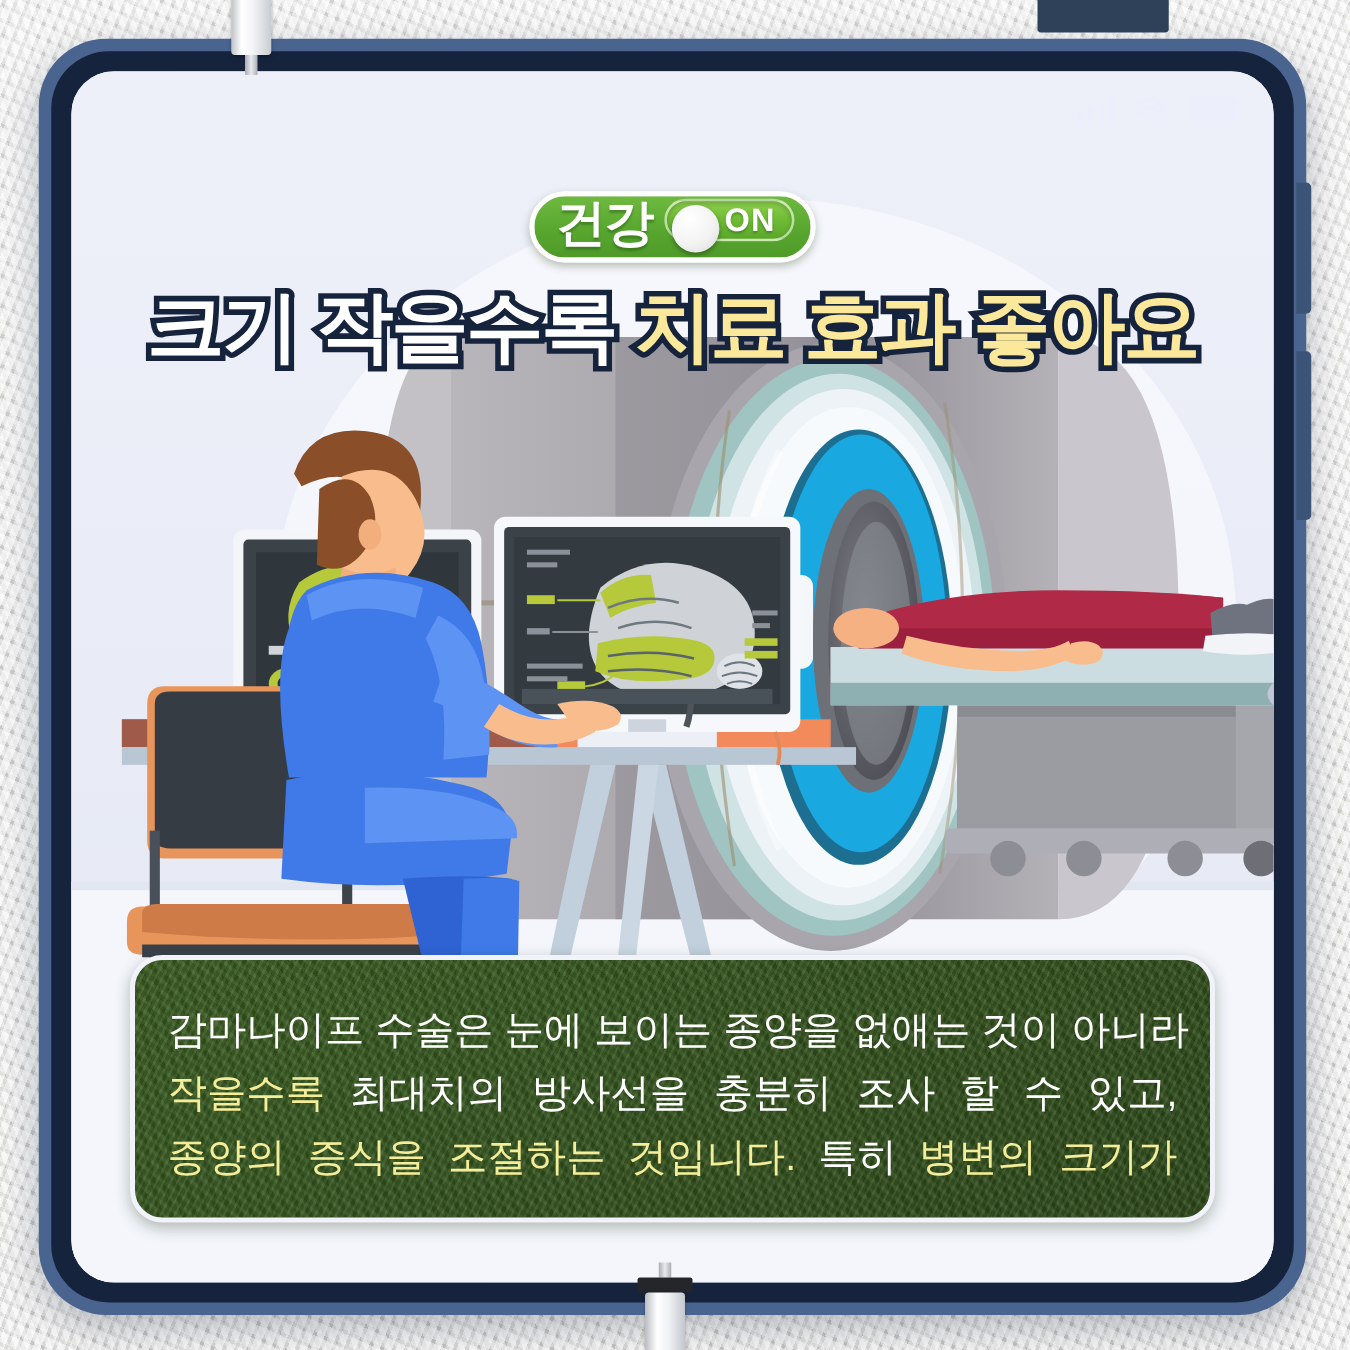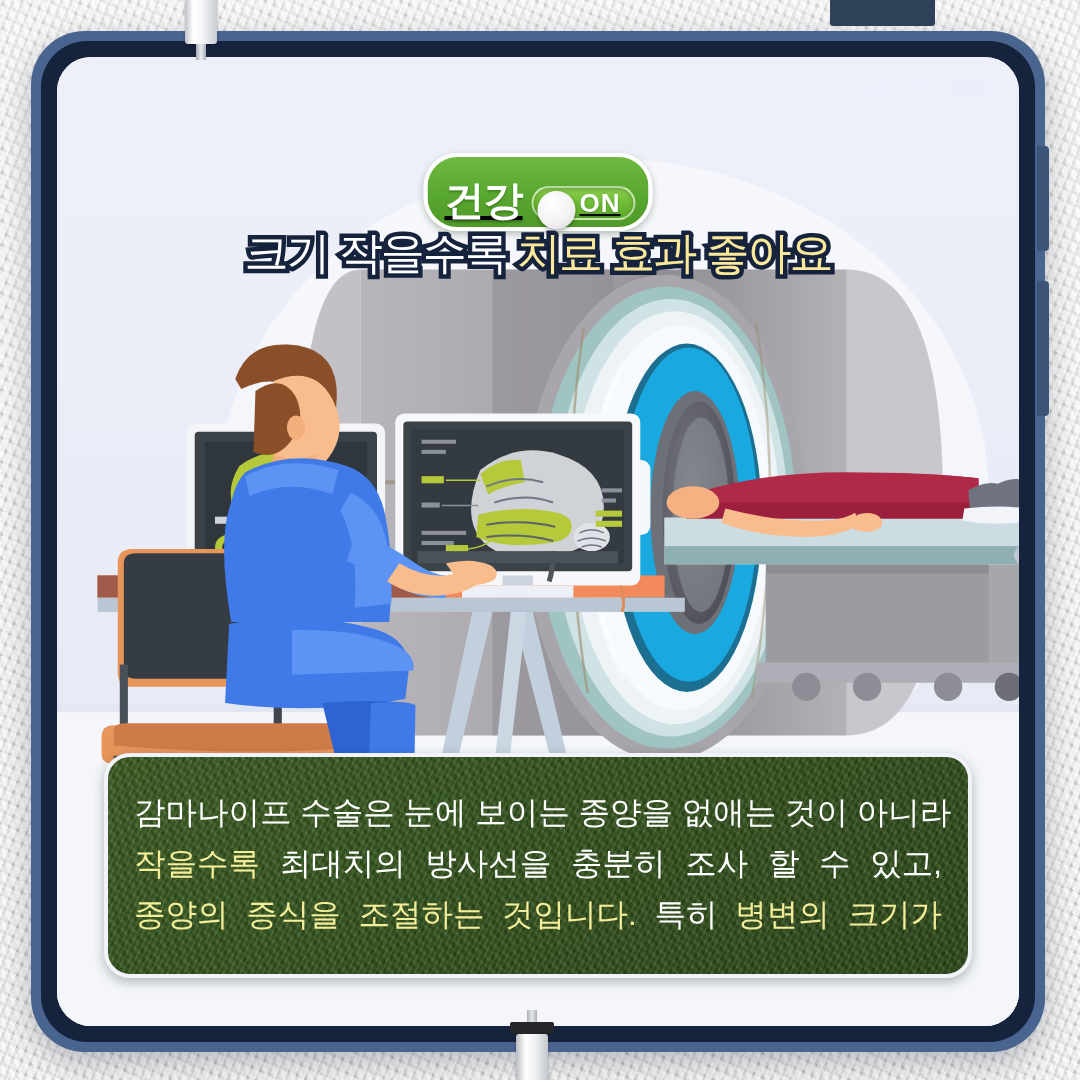--- a/index.html
+++ b/index.html
@@ -85,27 +85,26 @@
   #battery-icon{ width:42px; height:20px; border:3px solid #eceefb; border-radius:6px; position:relative; background:#eceefb; }
 
   
   #scene{ position:absolute; inset:0; z-index:5; }
   #scene svg{ display:block; width:100%; height:100%; }
 
   
   #logo-badge{
     position:absolute; top:96px; left:50%; transform:translateX(-50%);
     z-index:20;
-    display:flex; align-items:flex-end; gap:9px;
-    padding:23px 13px 7px 17px;
+    display:flex; align-items:flex-start; gap:9px;
+    padding:2px 13px 7px 17px;
     background:linear-gradient(180deg,#6fb93f 0%,#58a72f 55%,#4f9a29 100%);
     border:4px solid #ffffff;
     border-radius:34px;
     box-shadow:0 3px 7px rgba(30,60,20,.3);
-    text-decoration:underline;
   }
   #logo-text{
     font-size:40px; font-weight:bold; color:#ffffff; letter-spacing:-1px;
     line-height:1; text-shadow:0 2px 2px rgba(20,60,10,.35);
   }
   #toggle-switch{
     position:relative; width:104px; height:34px; border-radius:23px;
     background:linear-gradient(180deg,#8fd250 0%,#71bd36 45%,#5aa82c 100%);
     border:2px solid rgba(255,255,255,.55);
     box-shadow:inset 0 2px 4px rgba(0,0,0,.22);
@@ -118,42 +117,42 @@
   }
   #toggle-label{
     color:#ffffff; font-size:26px; font-weight:bold; letter-spacing:1px;
     margin-right:13px; text-shadow:0 1px 2px rgba(30,70,20,.4);
   }
 
   
   #headline{
     position:absolute; top:174px; left:0; right:0; z-index:20;
     text-align:center; white-space:nowrap;
-    font-size:44px; font-weight:normal; letter-spacing:-2px; line-height:1;
+    font-size:62px; font-weight:bold; letter-spacing:-2px; line-height:1;
   }
   #headline span{
     -webkit-text-stroke:9px #16233d;
     paint-order:stroke fill;
     text-shadow:0 4px 0 rgba(22,35,61,.25);
   }
   #headline-part1{ color:#ffffff; }
   #headline-part2{ color:#fbe89a; }
 
   
   #text-card{
     position:absolute; left:47px; right:47px; bottom:48px; z-index:22;
     background-color:#2c4a18;
     background-image:
       repeating-linear-gradient(117deg, rgba(255,255,255,.05) 0 2px, rgba(0,0,0,.07) 2px 5px),
       repeating-linear-gradient(38deg, rgba(255,255,255,.045) 0 3px, rgba(0,0,0,.06) 3px 7px),
       repeating-linear-gradient(78deg, rgba(0,0,0,.05) 0 4px, rgba(255,255,255,.04) 4px 9px),
       linear-gradient(150deg,#395c20,#2b4717);
     border:4px solid #f2f3fa;
     border-radius:26px;
-    padding:30px 26px 34px;
+    padding:30px 26px 23px;
     box-shadow:0 4px 12px rgba(20,40,10,.3);
   }
   .card-line{
     font-size:31.5px; color:#ffffff; line-height:1.62;
     text-align:justify; text-align-last:justify;
     white-space:nowrap;
   }
   .card-line.last{ text-align-last:left; }
   .hl{ color:#f4ee9a; }
 </style>

